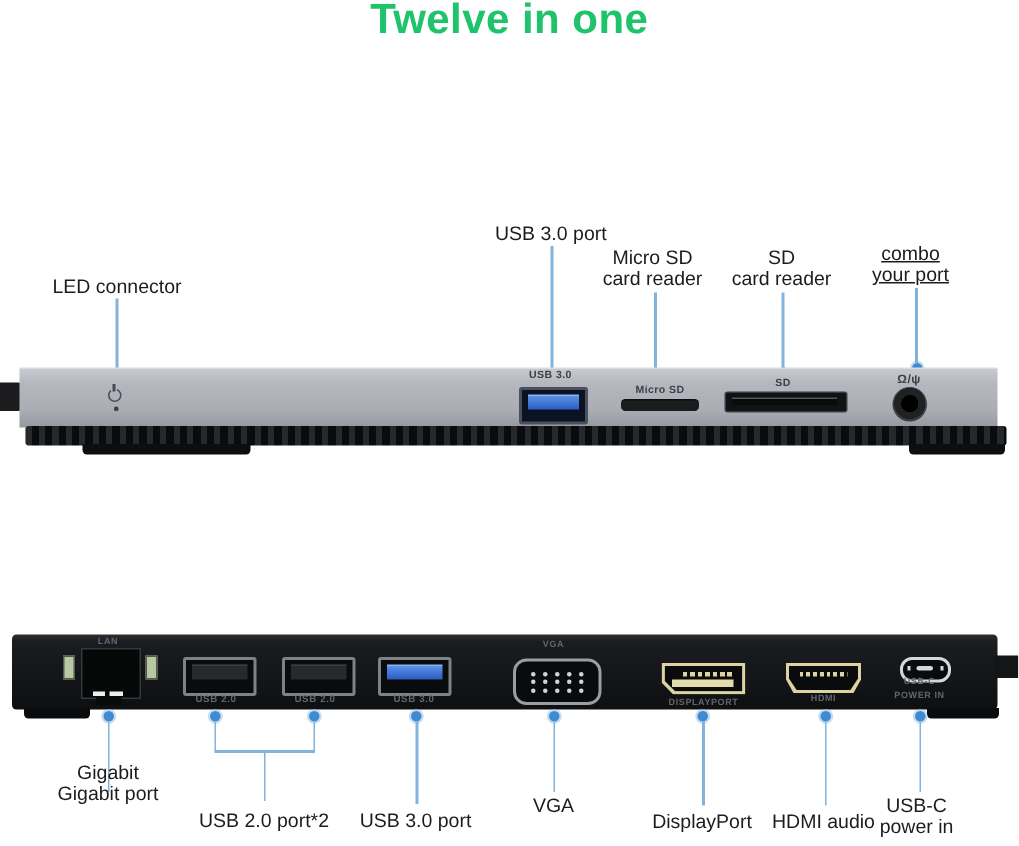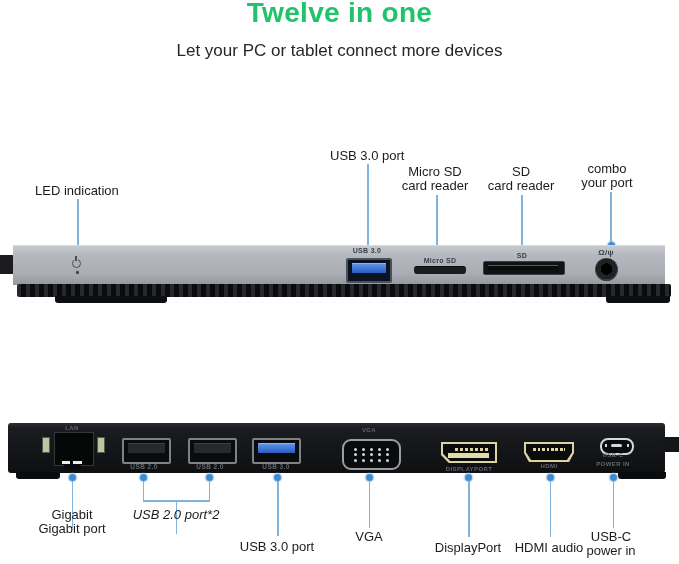--- a/index.html
+++ b/index.html
@@ -67,33 +67,32 @@
   .microsd-slot{left:414px;top:266px;width:52px;height:7px;background:#1b1c1e;border-radius:3px;border-top:1px solid #0b0c0d;}
   .sd-slot{left:483px;top:261px;width:80px;height:12px;background:#111214;border:1px solid #3b3e42;border-radius:2px;}
   .sd-slot-inner{position:absolute;left:4px;top:3px;right:6px;height:4px;background:#0a0b0b;border-top:1px solid #55585c;}
 </style>
 </head>
 <body>
 
 <div id="stage">
 
   <div class="abs title">Twelve in one</div>
-  <div class="abs subtitle">Let your PC or tablet connect more devices</div>
-
-  <div class="abs co-label" style="left:35px;top:184px;text-align:left;">LED indication</div>
+
+  <div class="abs co-label" style="left:35px;top:184px;text-align:left;">LED connector</div>
   <div class="abs co-label" style="left:330px;top:149px;text-align:left;">USB 3.0 port</div>
   <div class="abs co-label" style="left:365px;top:165px;width:140px;">
     <div>Micro SD</div>
     <div>card reader</div>
   </div>
   <div class="abs co-label" style="left:451px;top:165px;width:140px;">
     <div>SD</div>
     <div>card reader</div>
   </div>
-  <div class="abs co-label" style="left:537px;top:162px;width:140px;">
+  <div class="abs co-label" style="left:537px;top:162px;width:140px;text-decoration:underline;">
     <div>combo</div>
     <div>your port</div>
   </div>
 
   <div class="abs co-line" style="left:77px;top:199px;height:48px;"></div>
   <div class="abs co-line" style="left:367px;top:164px;height:83px;"></div>
   <div class="abs co-line" style="left:436px;top:195px;height:52px;"></div>
   <div class="abs co-line" style="left:521px;top:195px;height:51px;"></div>
   <div class="abs co-line" style="left:610px;top:192px;height:50px;"></div>
   <div class="abs co-dot" style="left:74.5px;top:246.5px;"></div>
@@ -220,21 +219,21 @@
   <div class="abs co-line" style="left:277px;top:481px;height:55px;"></div>
   <div class="abs co-line" style="left:368.5px;top:481px;height:47px;"></div>
   <div class="abs co-line" style="left:468px;top:481px;height:56px;"></div>
   <div class="abs co-line" style="left:549.5px;top:481px;height:56px;"></div>
   <div class="abs co-line" style="left:612.5px;top:481px;height:47px;"></div>
 
   <div class="abs co-label" style="left:2px;top:508px;width:140px;">
     <div>Gigabit</div>
     <div>Gigabit port</div>
   </div>
-  <div class="abs co-label" style="left:106px;top:508px;width:140px;font-style:italic;">USB 2.0 port*2</div>
+  <div class="abs co-label" style="left:106px;top:540px;width:140px;">USB 2.0 port*2</div>
   <div class="abs co-label" style="left:207px;top:540px;width:140px;">USB 3.0 port</div>
   <div class="abs co-label" style="left:299px;top:530px;width:140px;">
     <div>VGA</div>
   </div>
   <div class="abs co-label" style="left:398px;top:541px;width:140px;">DisplayPort</div>
   <div class="abs co-label" style="left:479px;top:541px;width:140px;">HDMI audio</div>
   <div class="abs co-label" style="left:541px;top:530px;width:140px;">
     <div>USB-C</div>
     <div>power in</div>
   </div>

